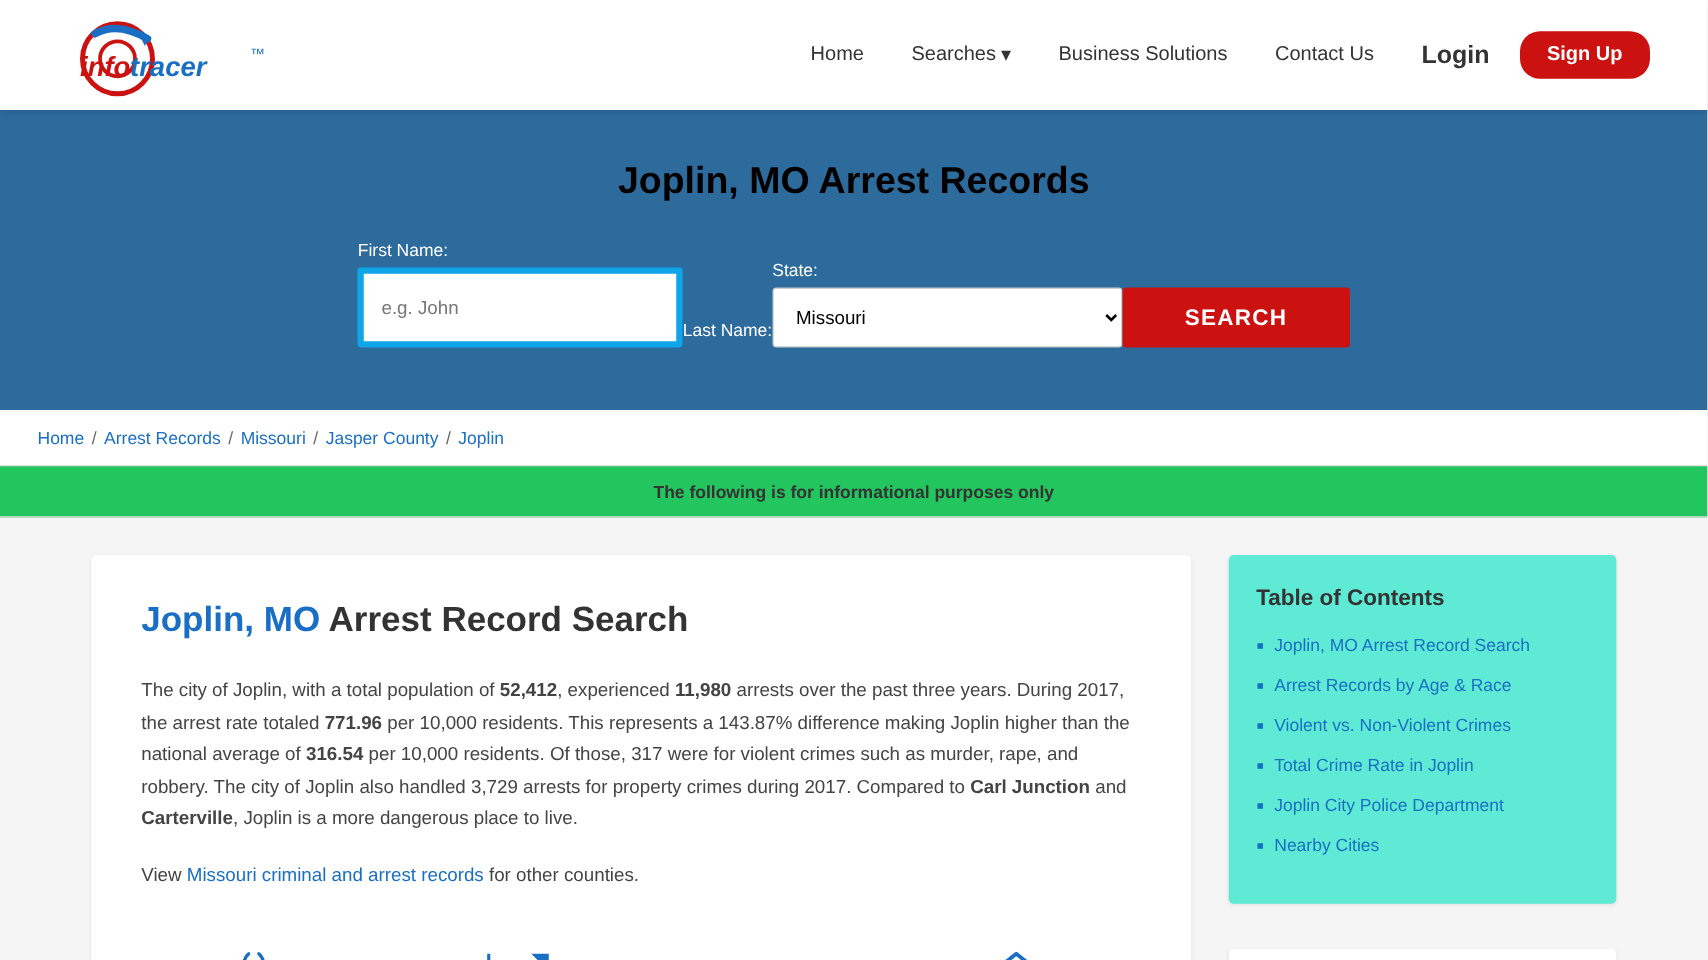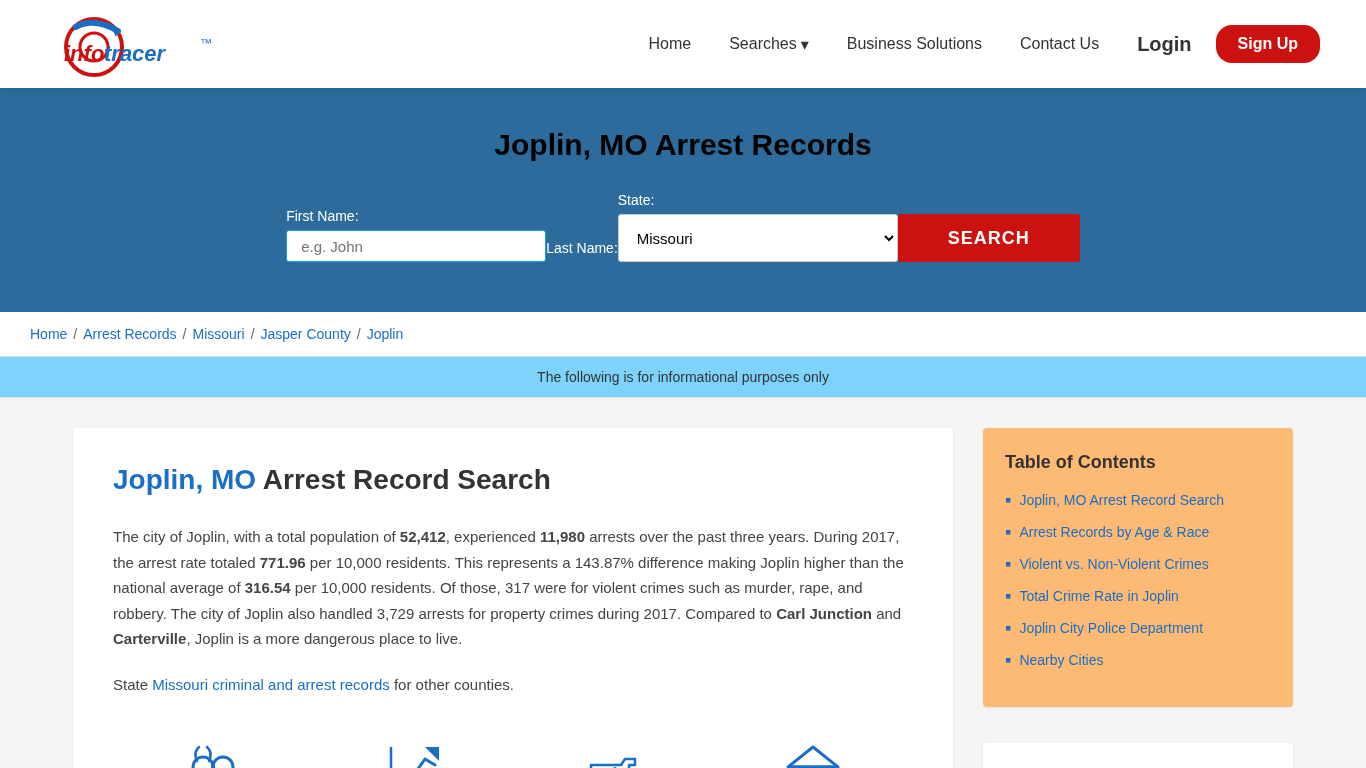--- a/index.html
+++ b/index.html
@@ -13,51 +13,51 @@
     .nav-link-searches { display: flex; align-items: center; gap: 4px; }
     .nav-btn-login { text-decoration: none; color: #333; font-size: 20px; padding: 8px 14px; font-weight: bold; }
     .nav-btn-signup { background: #cc1111; color: #fff; font-size: 16px; font-weight: bold; padding: 10px 22px; border-radius: 16px; text-decoration: none; }
 
     
     .hero { background: #2c6b9c; padding: 40px 30px 50px; text-align: center; }
     .hero h1 { color: #000000; font-size: 30px; font-weight: bold; margin-bottom: 30px; }
     .search-form { display: flex; align-items: flex-end; justify-content: center; flex-wrap: wrap; }
     .form-group { display: flex; flex-direction: column; }
     .form-label { color: #fff; font-size: 14px; margin-bottom: 6px; text-align: left; }
-    .form-input { height: 32px; padding: 0 14px; font-size: 15px; border: 1px solid #0ea5e9; border-radius: 3px; width: 260px; }
+    .form-input { height: 64px; padding: 0 14px; font-size: 15px; border: 5px solid #0ea5e9; border-radius: 3px; width: 260px; }
     .form-select { height: 48px; padding: 0 14px; font-size: 15px; border: 1px solid #ccc; border-radius: 3px; width: 280px; background: #fff; }
     .search-btn { background: #cc1111; color: #fff; font-size: 18px; font-weight: bold; border: none; height: 48px; padding: 12px 50px; border-radius: 3px; cursor: pointer; letter-spacing: 1px; }
 
     
     .breadcrumb-bar { background: #fff; padding: 14px 30px; border-bottom: 1px solid #ddd; }
     .breadcrumb { display: flex; align-items: center; gap: 6px; font-size: 14px; }
     .breadcrumb a { color: #1a6fc4; text-decoration: none; }
     .breadcrumb span { color: #666; }
 
     
-    .disclaimer-bar { background: #7dd3fc; text-align: center; padding: 12px; font-size: 14px; font-weight: normal; color: #333; border-bottom: 1px solid #ddd; }
+    .disclaimer-bar { background: #22c55e; text-align: center; padding: 12px; font-size: 14px; font-weight: bold; color: #333; border-bottom: 1px solid #ddd; }
 
     
     .main-container { max-width: 1280px; margin: 0 auto; display: flex; gap: 30px; padding: 30px 30px; }
     .content-area { flex: 1; background: #fff; padding: 36px 40px; border-radius: 4px; box-shadow: 0 1px 3px rgba(0,0,0,0.08); }
     .sidebar { width: 310px; flex-shrink: 0; }
 
     
     .content-title { font-size: 28px; font-weight: bold; margin-bottom: 28px; color: #333; }
     .content-title .city-name { color: #1a6fc4; }
     .content-para { font-size: 15px; line-height: 1.7; color: #444; margin-bottom: 20px; }
     .content-para a { color: #1a6fc4; text-decoration: none; }
 
     
     .icons-row { display: flex; justify-content: space-around; margin-top: 30px; }
     .icon-item { text-align: center; flex: 1; padding: 10px; }
     .icon-svg { width: 60px; height: 60px; color: #1a6fc4; }
 
     
-    .sidebar-toc { background: #fdba74; border-radius: 4px; box-shadow: 0 1px 3px rgba(0,0,0,0.08); padding: 24px 22px; margin-bottom: 36px; }
+    .sidebar-toc { background: #5eead4; border-radius: 4px; box-shadow: 0 1px 3px rgba(0,0,0,0.08); padding: 24px 22px; margin-bottom: 36px; }
     .sidebar-toc h3 { font-size: 18px; font-weight: bold; margin-bottom: 18px; color: #333; }
     .toc-list { list-style: none; }
     .toc-list li { display: flex; align-items: flex-start; gap: 8px; margin-bottom: 12px; }
     .toc-bullet { color: #1a6fc4; font-size: 18px; margin-top: -1px; }
     .toc-list a { color: #1a6fc4; text-decoration: none; font-size: 14px; line-height: 1.4; }
 
     .sidebar-crime { background: #fff; border-radius: 4px; box-shadow: 0 1px 3px rgba(0,0,0,0.08); padding: 24px 22px; }
     .sidebar-crime h3 { font-size: 18px; font-weight: bold; color: #cc1111; margin-bottom: 16px; }
 
     
@@ -139,21 +139,21 @@
   <main class="content-area">
     <h2 class="content-title">
       <span class="city-name">Joplin, MO</span><span> Arrest Record Search</span>
     </h2>
 
     <p class="content-para">
       <span>The city of Joplin, with a total population of </span><strong>52,412</strong><span>, experienced </span><strong>11,980</strong><span> arrests over the past three years. During 2017, the arrest rate totaled </span><strong>771.96</strong><span> per 10,000 residents. This represents a 143.87% difference making Joplin higher than the national average of </span><strong>316.54</strong><span> per 10,000 residents. Of those, 317 were for violent crimes such as murder, rape, and robbery. The city of Joplin also handled 3,729 arrests for property crimes during 2017. Compared to </span><strong>Carl Junction</strong><span> and </span><strong>Carterville</strong><span>, Joplin is a more dangerous place to live.</span>
     </p>
 
     <p class="content-para">
-      <span>State </span><a href="#">Missouri criminal and arrest records</a><span> for other counties.</span>
+      <span>View </span><a href="#">Missouri criminal and arrest records</a><span> for other counties.</span>
     </p>
 
     <div class="icons-row">
       <div class="icon-item">
         <svg class="icon-svg" viewBox="0 0 60 60" fill="none" xmlns="http://www.w3.org/2000/svg">
           <circle cx="20" cy="30" r="10" stroke="#1a6fc4" stroke-width="3" fill="none"></circle>
           <circle cx="40" cy="30" r="10" stroke="#1a6fc4" stroke-width="3" fill="none"></circle>
           <line x1="30" y1="30" x2="30" y2="30" stroke="#1a6fc4" stroke-width="3"></line>
           <path d="M14 24 Q10 15 16 10" stroke="#1a6fc4" stroke-width="2.5" fill="none" stroke-linecap="round"></path>
           <path d="M26 24 Q30 15 24 10" stroke="#1a6fc4" stroke-width="2.5" fill="none" stroke-linecap="round"></path>

